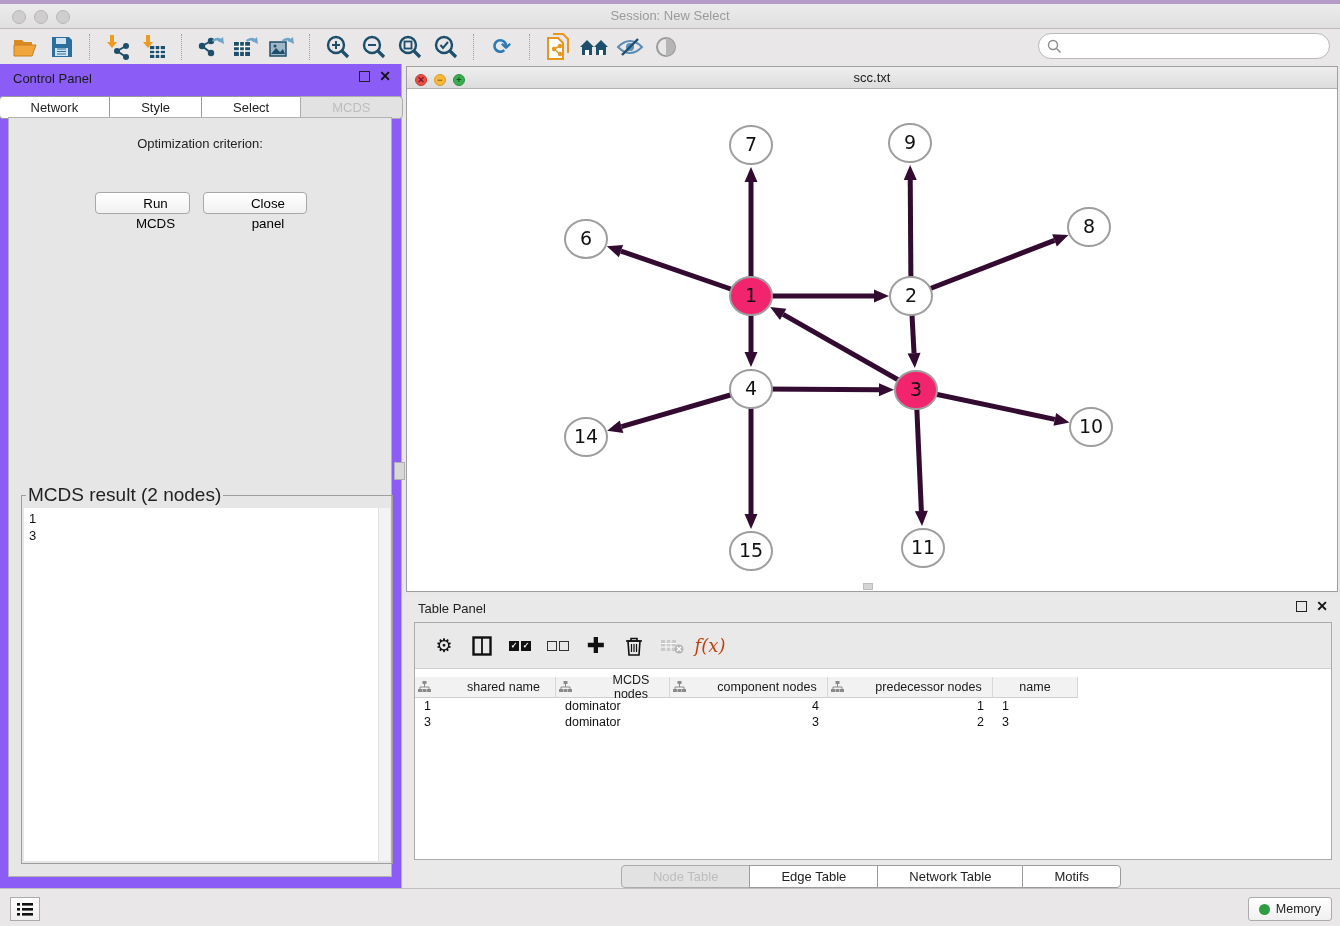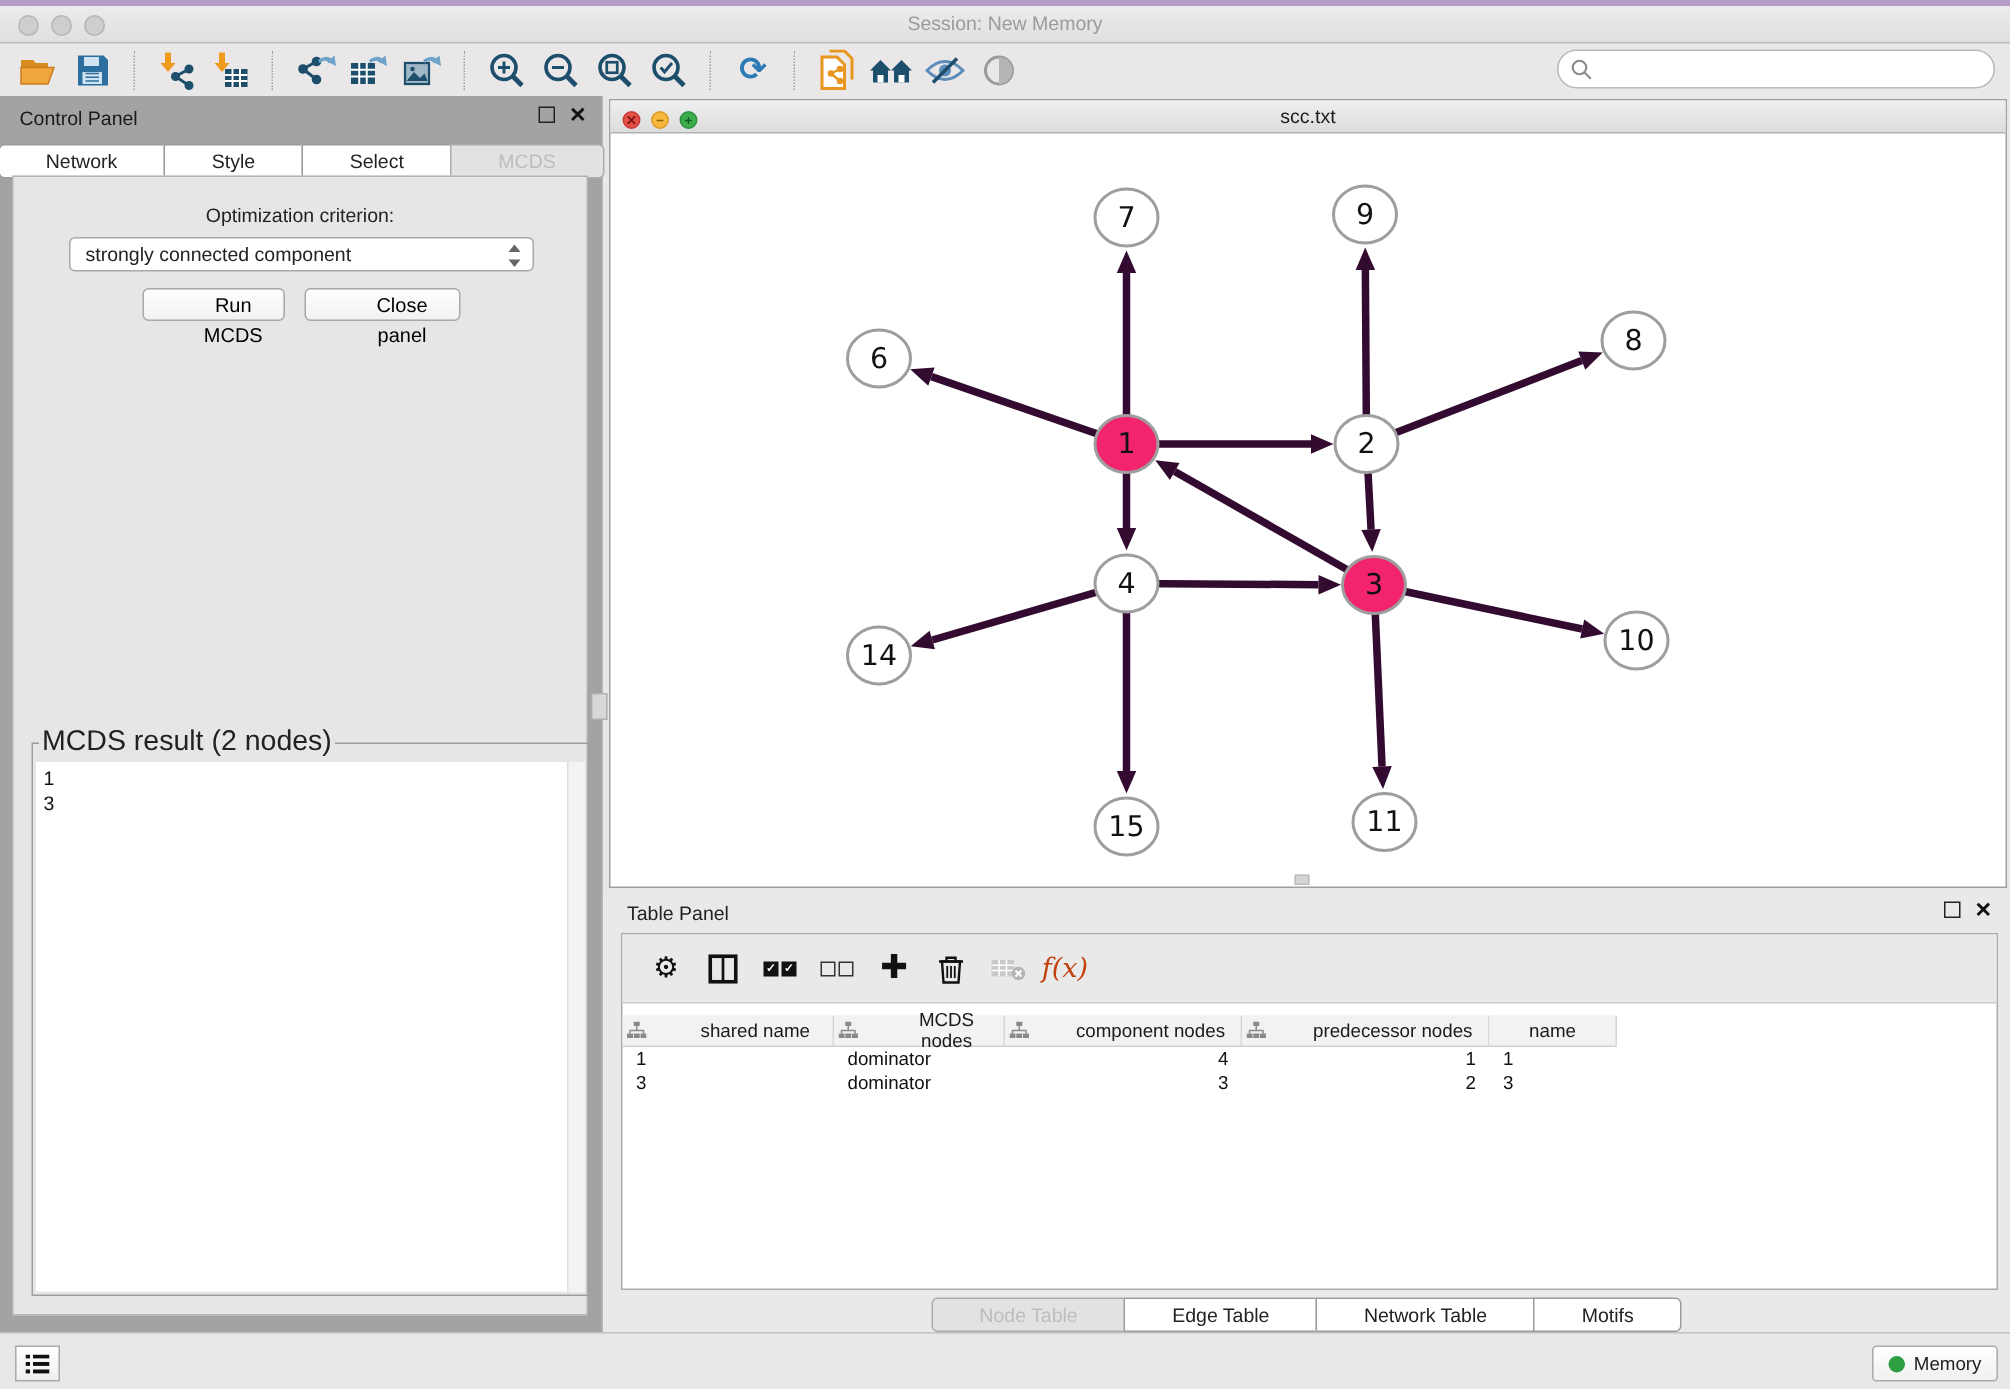--- a/index.html
+++ b/index.html
@@ -19,21 +19,21 @@
 
   .toolbar{left:0;top:29px;width:1340px;height:35px;display:flex;align-items:center;
            padding-left:8px;box-sizing:border-box;}
   .tb-icon{width:36px;height:30px;display:flex;align-items:center;justify-content:center;flex:0 0 auto;}
   .tb-sep{width:1px;height:26px;border-left:1px dotted #9E9E9E;margin:0 9px;flex:0 0 auto;}
   .search-box{position:absolute;right:10px;top:33px;width:292px;height:26px;background:#fff;
               border:1px solid #B9B9B9;border-radius:14px;display:flex;align-items:center;padding-left:8px;box-sizing:border-box;}
   .glyph-blue{font-family:"DejaVu Sans",sans-serif;color:#2C7BB5;font-size:22px;font-weight:bold;line-height:1;}
 
   
-  .control-panel{left:0;top:64px;width:402px;height:824px;background:#a3a3a3;border-right:1px solid #B5B5B5;box-sizing:border-box;}
+  .control-panel{left:0;top:64px;width:402px;height:824px;background:#8b5cf6;border-right:1px solid #B5B5B5;box-sizing:border-box;}
   .cp-header{position:absolute;left:0;top:0;width:100%;height:28px;}
   .cp-title{position:absolute;left:13px;top:7px;color:#1a1a1a;}
   .panel-btns{position:absolute;right:10px;top:7px;display:flex;gap:9px;align-items:center;}
   .float-btn{width:11px;height:11px;border:1.5px solid #222;box-sizing:border-box;}
   .close-x{font-weight:bold;font-size:14px;line-height:11px;color:#111;}
   .cp-tabs{position:absolute;left:0;top:32px;width:100%;display:flex;justify-content:center;}
   .tab{padding:3px 31px;background:#fff;border:1px solid #9B9B9B;margin-left:-1px;line-height:15px;}
   .tab:first-child{border-top-left-radius:4px;border-bottom-left-radius:4px;margin-left:0;}
   .tab:last-child{border-top-right-radius:4px;border-bottom-right-radius:4px;}
   .tab.active{background:#E2E2E2;color:#BDBDBD;border-color:#ACACAC;}
@@ -100,21 +100,21 @@
   .cb-off{border:1.5px solid #333;}
 </style>
 </head>
 <body>
 
 <div id="app">
 
   <div class="abs purple-strip"></div>
 
   <div class="abs titlebar">
-    <span class="win-title abs">Session: New Memory</span>
+    <span class="win-title abs">Session: New Select</span>
     <span class="abs traffic-gray">
       <span class="tl-dot"></span><span class="tl-dot"></span><span class="tl-dot"></span>
     </span>
   </div>
 
   <div class="abs toolbar">
     <span class="tb-icon">
       <svg width="26" height="22" viewBox="0 0 26 22">
           <path d="M1 4h8l2 2h8v3H1z" fill="#D98A20"></path>
           <path d="M1 9h22l-4 11H1z" fill="#F0A63C" stroke="#C87E1F"></path>
@@ -253,29 +253,20 @@
       </span>
     </div>
     <div class="cp-tabs" id="cp-tabs">
         <span class="tab">Network</span>
         <span class="tab">Style</span>
         <span class="tab">Select</span>
         <span class="tab active">MCDS</span>
       </div>
     <div class="cp-box">
       <div class="crit-label">Optimization criterion:</div>
-      <div class="crit-select">
-        <span>strongly connected component</span>
-        <span class="sel-chevrons">
-          <svg width="10" height="17" viewBox="0 0 10 17">
-              <path d="M5 1l4 5H1z" fill="#666"></path>
-              <path d="M5 16l4-5H1z" fill="#666"></path>
-            </svg>
-        </span>
-      </div>
       <button class="mac-btn" style="left:86px;top:74px;width:95px;">Run MCDS</button>
       <button class="mac-btn" style="left:194px;top:74px;width:104px;">Close panel</button>
       <fieldset class="mcds-result">
         <legend>MCDS result (2 nodes)</legend>
         <div class="result-area">
           <div class="result-text">1
 3</div>
           <div class="result-scroll"></div>
         </div>
       </fieldset>

